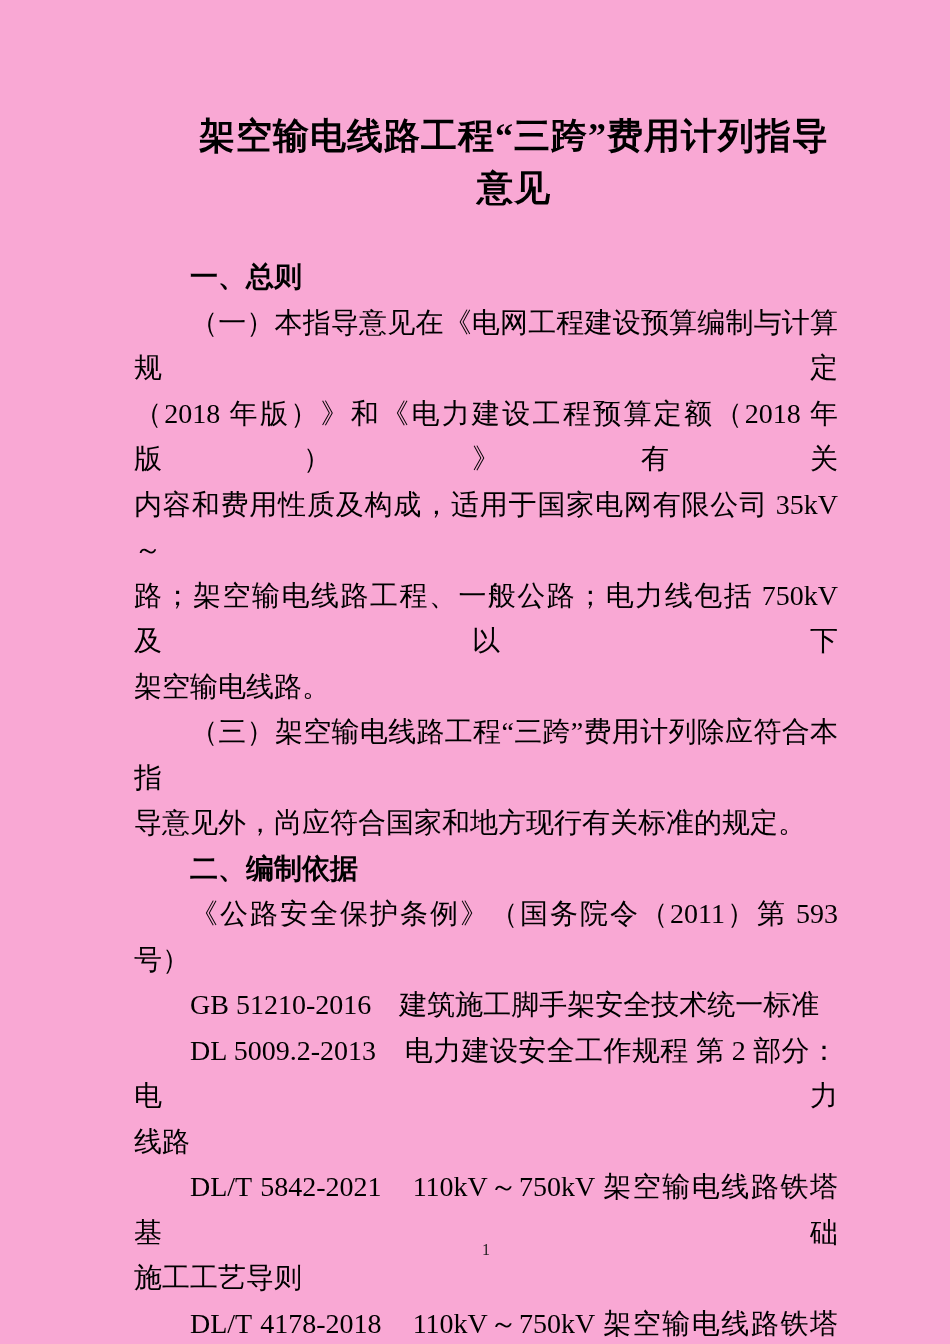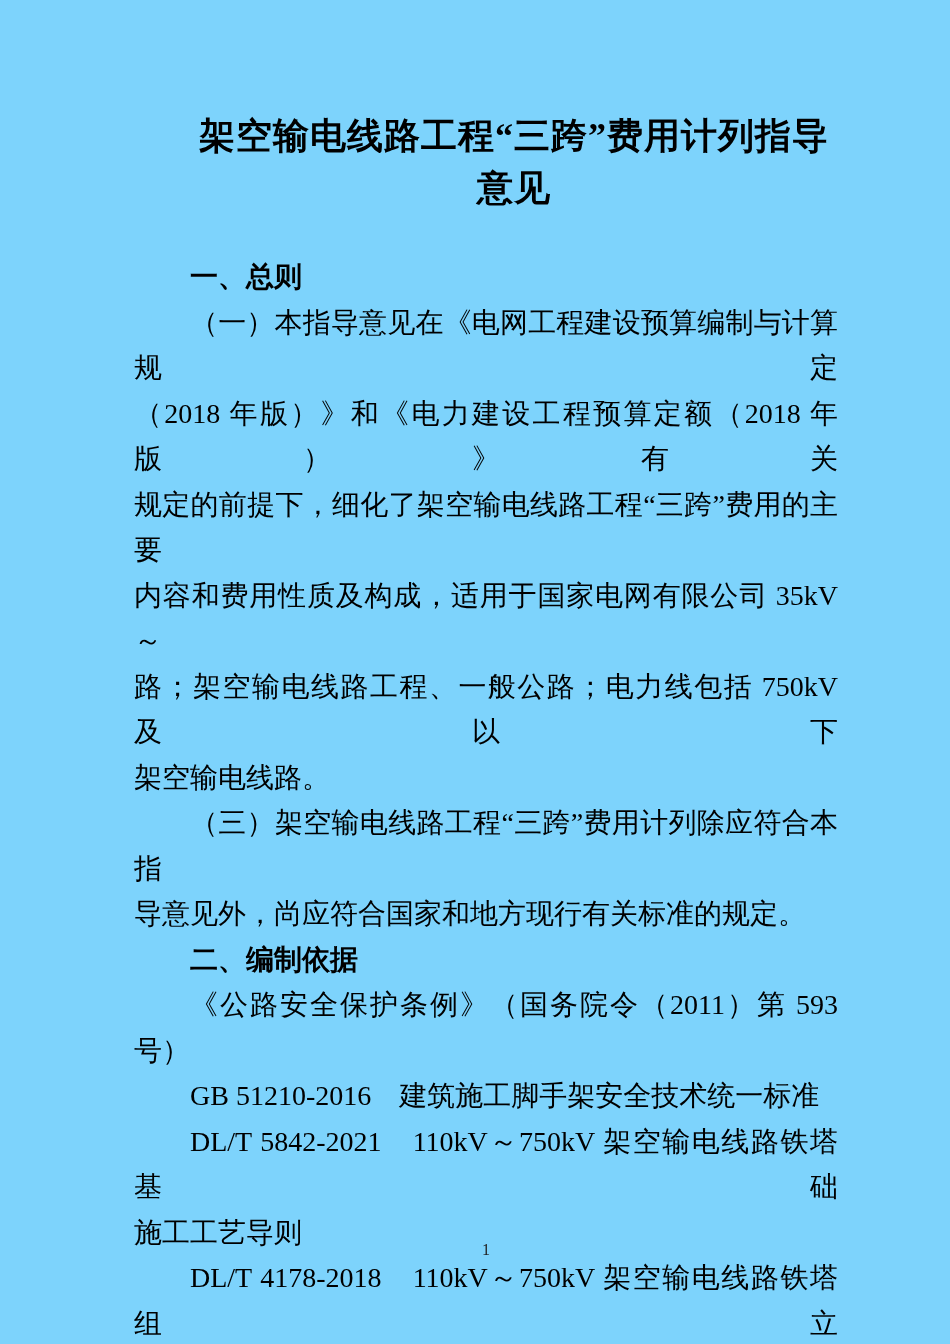--- a/index.html
+++ b/index.html
@@ -4,21 +4,21 @@
 <style>
   html, body {
     margin: 0;
     padding: 0;
     background: #ffffff;
   }
   .page {
     position: relative;
     width: 950px;
     height: 1344px;
-    background: #7dd3fc;
+    background: #f9a8d4;
     color: #000000;
     font-family: "Liberation Serif", "DejaVu Serif", serif;
     overflow: hidden;
   }
   
   .doc-title {
     position: absolute;
     left: 190px;
     top: 110px;
     width: 648px;
@@ -74,41 +74,44 @@
       <div class="title-line">架空输电线路工程“三跨”费用计列指导</div>
       <div class="title-line">意见</div>
     </div>
   <div class="doc-body">
       <div class="para heading">
         <div class="line first">一、总则</div>
       </div>
       <div class="para body">
         <div class="line first just">（一）本指导意见在《电网工程建设预算编制与计算规定</div>
         <div class="line just">（2018 年版）》和《电力建设工程预算定额（2018 年版）》有关</div>
-        <div class="line just">规定的前提下，细化了架空输电线路工程“三跨”费用的主要</div>
         <div class="line just">内容和费用性质及构成，适用于国家电网有限公司 35kV～</div>
       </div>
       <div class="para body">
         <div class="line just">路；架空输电线路工程、一般公路；电力线包括 750kV 及以下</div>
         <div class="line">架空输电线路。</div>
       </div>
       <div class="para body">
         <div class="line first just">（三）架空输电线路工程“三跨”费用计列除应符合本指</div>
         <div class="line">导意见外，尚应符合国家和地方现行有关标准的规定。</div>
       </div>
       <div class="para heading">
         <div class="line first">二、编制依据</div>
       </div>
       <div class="para body">
         <div class="line first">《公路安全保护条例》（国务院令（2011）第 593 号）</div>
       </div>
       <div class="para body">
         <div class="line first">GB 51210-2016　建筑施工脚手架安全技术统一标准</div>
       </div>
       <div class="para body">
+        <div class="line first just">DL 5009.2-2013　电力建设安全工作规程 第 2 部分：电力</div>
+        <div class="line">线路</div>
+      </div>
+      <div class="para body">
         <div class="line first just">DL/T 5842-2021　110kV～750kV 架空输电线路铁塔基础</div>
         <div class="line">施工工艺导则</div>
       </div>
       <div class="para body">
         <div class="line first just">DL/T 4178-2018　110kV～750kV 架空输电线路铁塔组立</div>
         <div class="line">施工工艺导则</div>
       </div>
     </div>
   <div class="page-number">1</div>
 </div>

